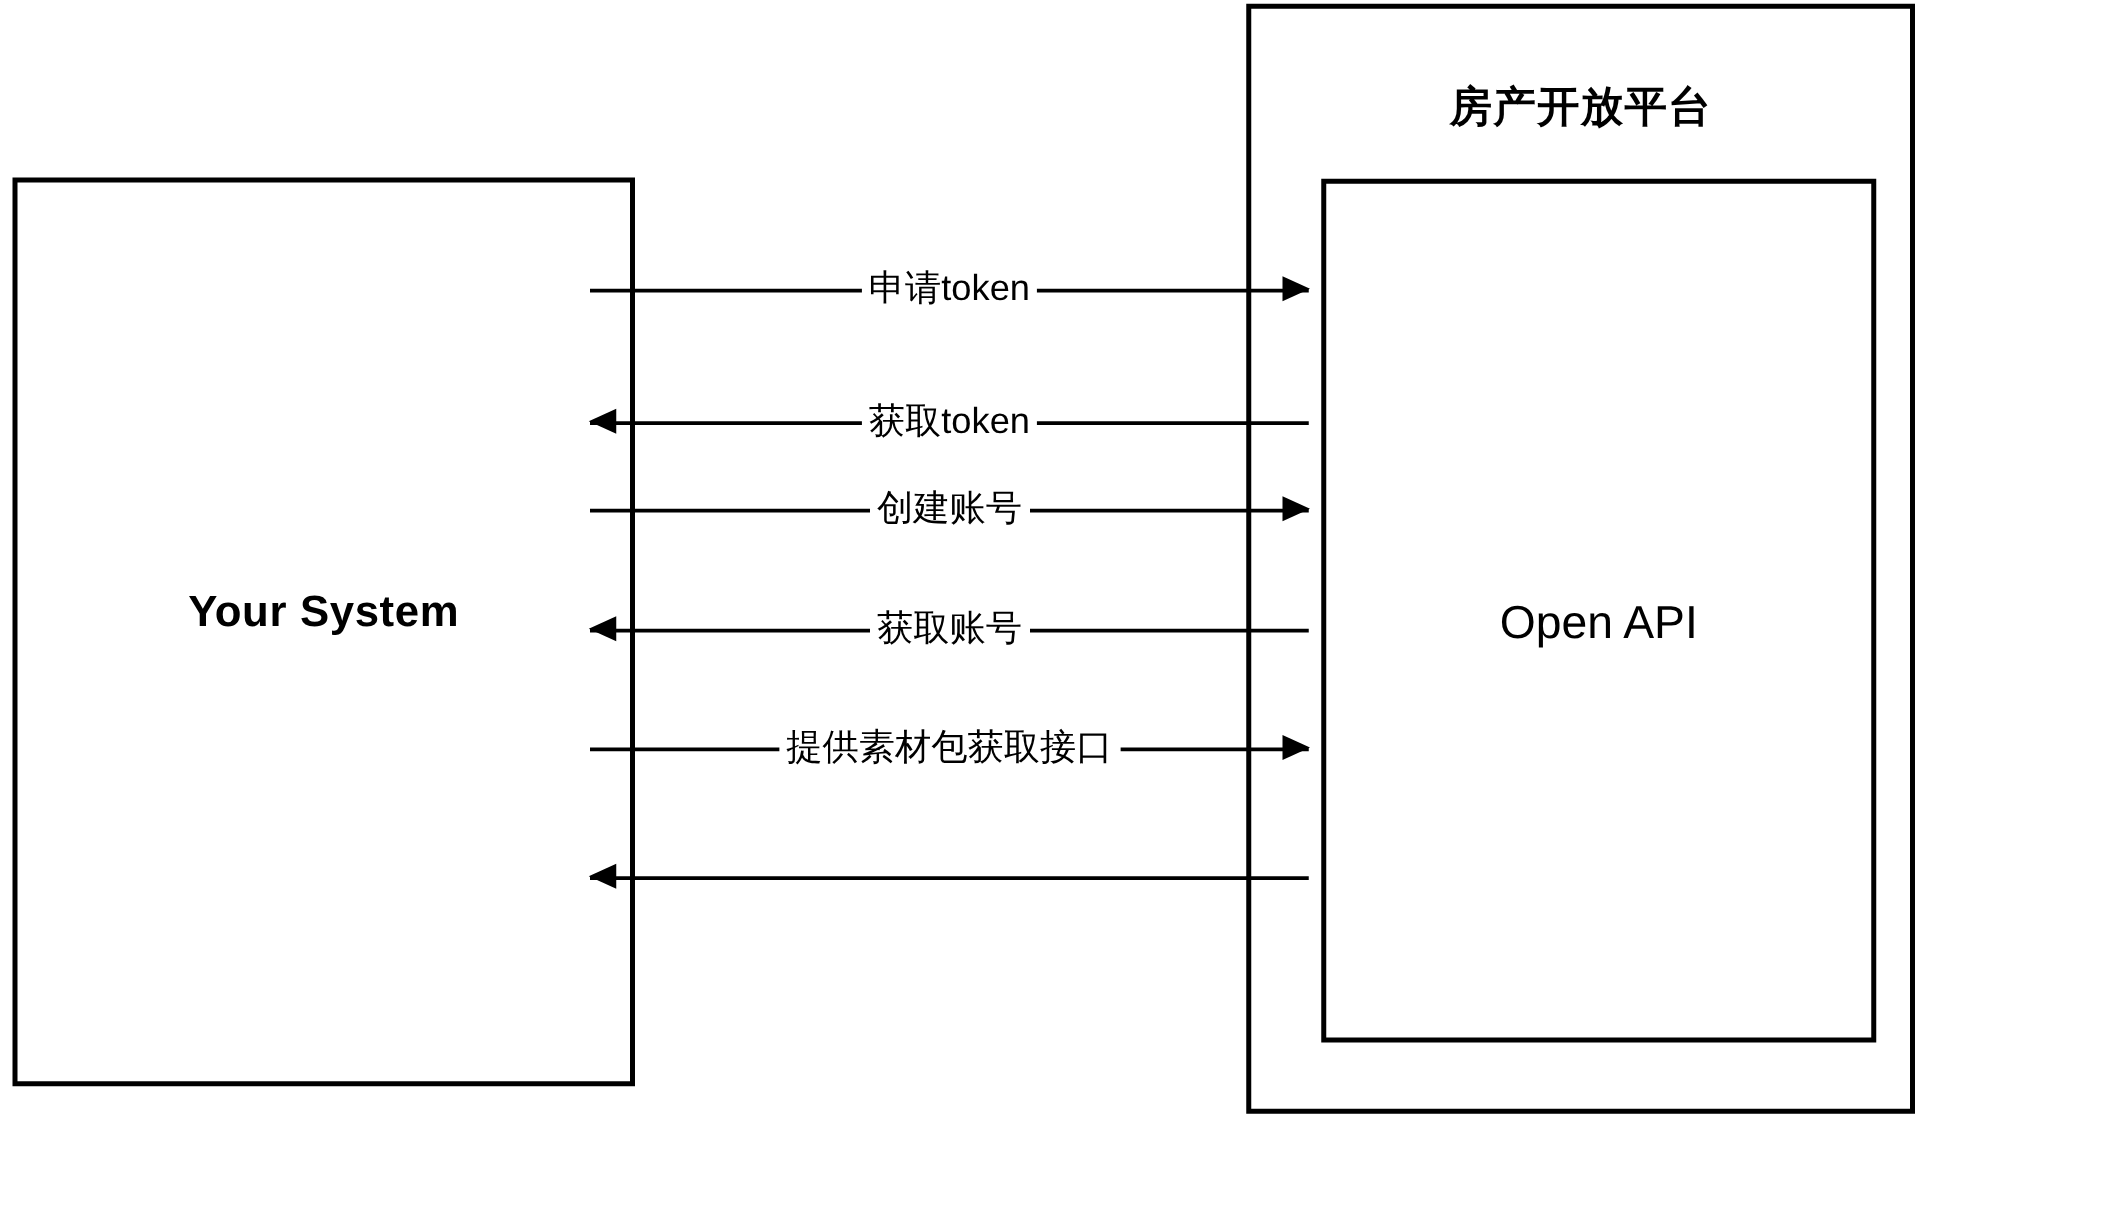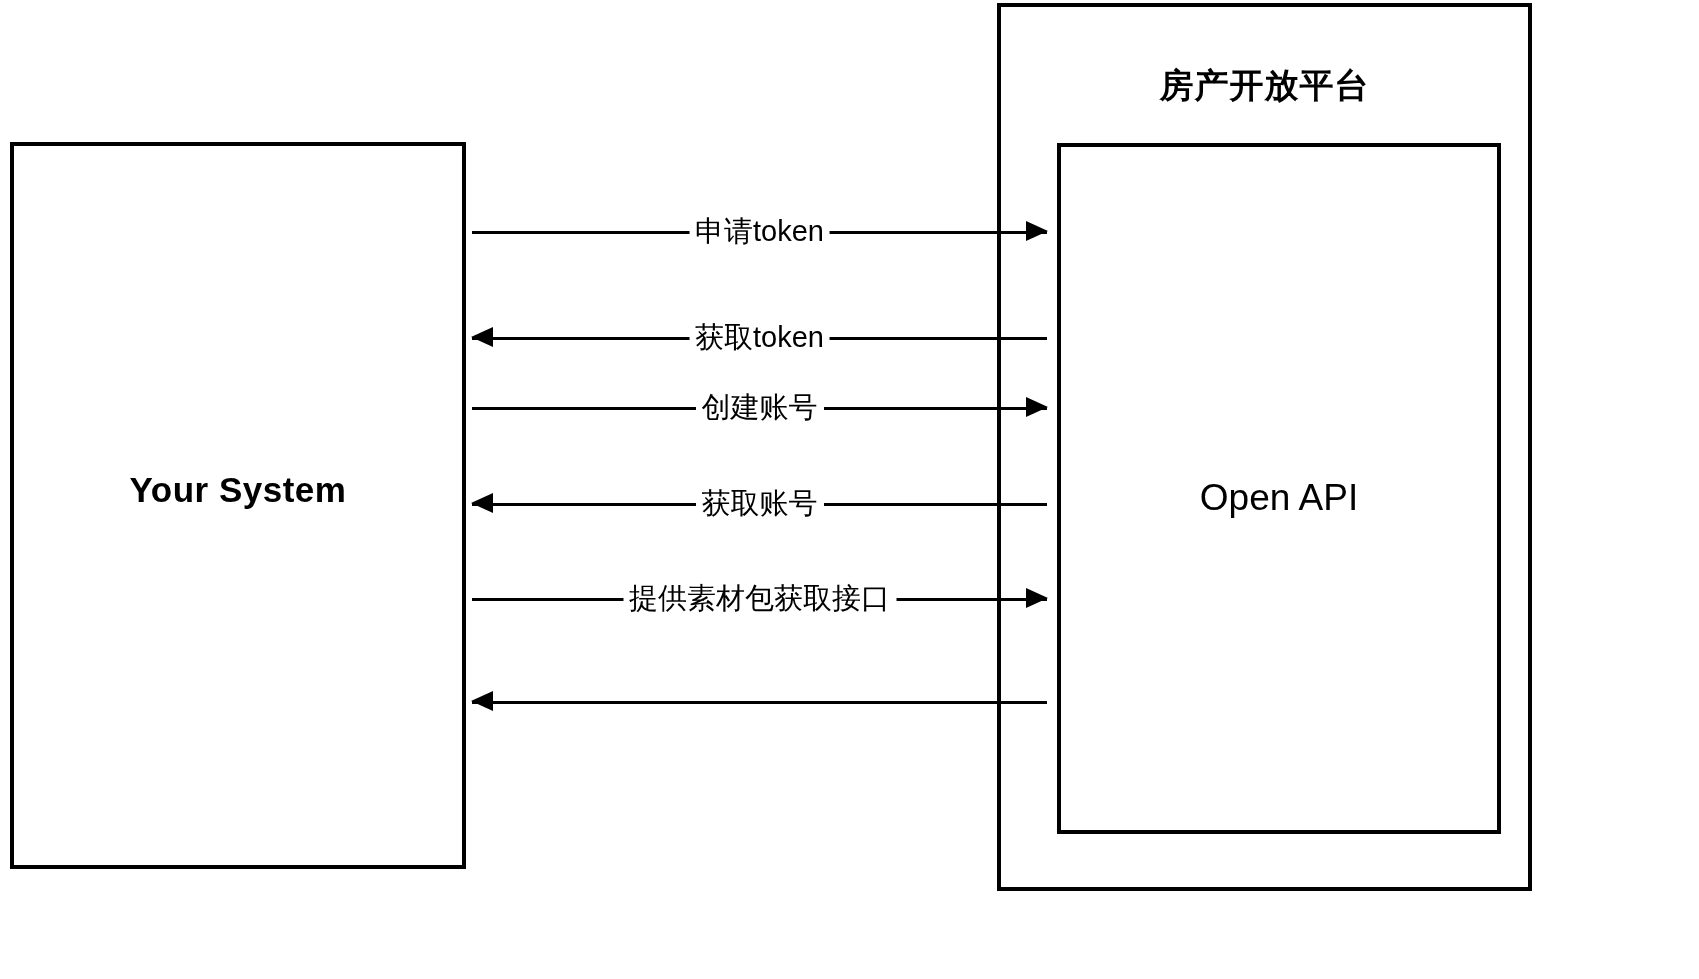--- a/index.html
+++ b/index.html
@@ -17,21 +17,21 @@
   }
   .box {
     position: absolute;
     box-sizing: border-box;
     background: #ffffff;
     border: 4px solid #000000;
   }
   #your-system-box {
     left: 10px;
     top: 142px;
-    width: 456px;
+    width: 498px;
     height: 727px;
     text-decoration: underline;
   }
   #platform-outer-box {
     left: 997px;
     top: 3px;
     width: 535px;
     height: 888px;
   }
   #openapi-box {

